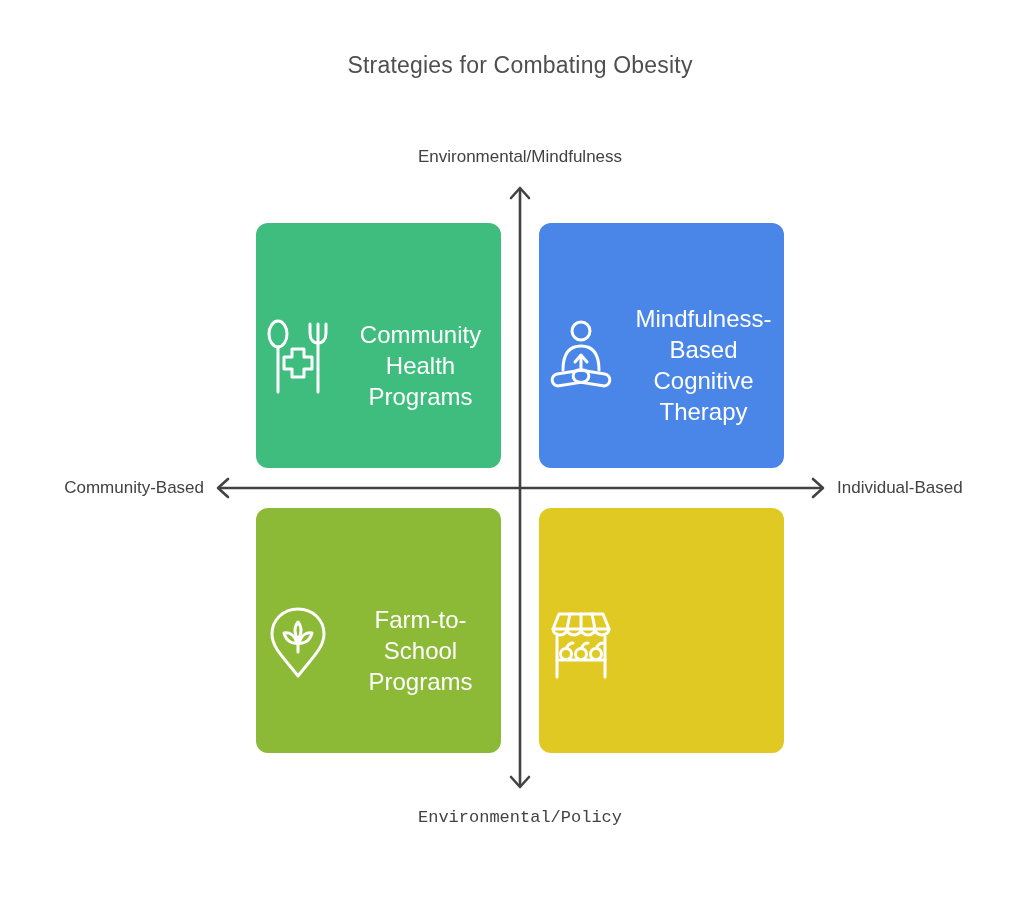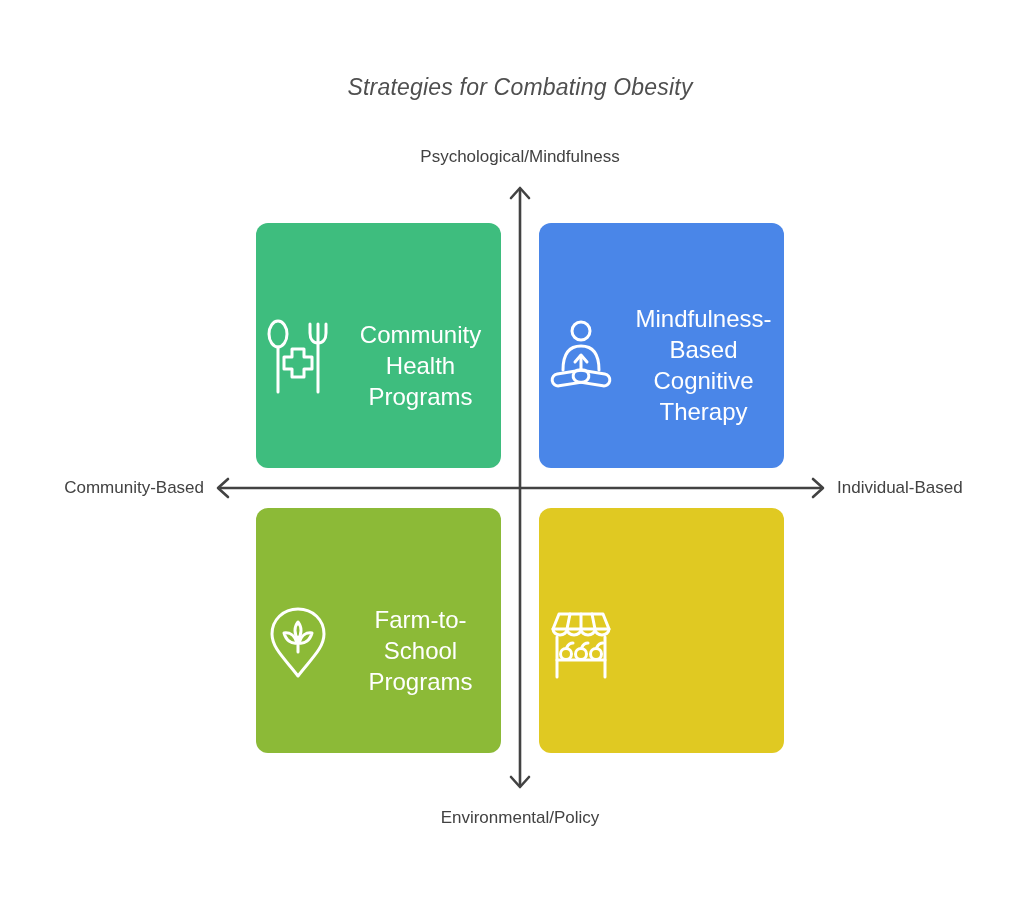--- a/index.html
+++ b/index.html
@@ -15,50 +15,49 @@
   }
   .canvas{
     position:relative;
     width:1024px;
     height:898px;
     background:#ffffff;
     overflow:hidden;
   }
   .title{
     position:absolute;
-    top:74px;
+    top:52px;
     left:520px;
     transform:translateX(-50%);
     font-size:23px;
     font-weight:500;
     color:var(--title-color);
     white-space:nowrap;
     letter-spacing:.2px;
-    font-style:italic;
   }
   .axis-svg{
     position:absolute;
     top:0;left:0;
     width:1024px;height:898px;
   }
   .axis-svg path, .axis-svg line{
     stroke:var(--axis-color);
     stroke-width:2.6;
     fill:none;
     stroke-linecap:round;
     stroke-linejoin:round;
   }
   .axis-label{
     position:absolute;
     font-size:17px;
     color:var(--label-color);
     white-space:nowrap;
   }
   .axis-label.top{ top:147px; left:520px; transform:translateX(-50%); }
-  .axis-label.bottom{ top:808px; left:520px; transform:translateX(-50%); }
+  .axis-label.bottom{ top:808px; left:520px; transform:translateX(-50%);font-family:Liberation Mono, monospace; }
   .axis-label.left{ top:478px; right:820px;text-align:center; }
   .axis-label.right{ top:478px; left:837px; }
   .card{
     position:absolute;
     width:245px;
     height:245px;
     border-radius:12px;
     display:flex;
     align-items:center;
     padding-top:25px;
@@ -101,21 +100,21 @@
 
     <line x1="520" y1="190" x2="520" y2="785"></line>
     <path d="M511,198 L520,188 L529,198"></path>
     <path d="M511,777 L520,787 L529,777"></path>
 
     <line x1="221" y1="488" x2="820" y2="488"></line>
     <path d="M228,479 L218,488 L228,497"></path>
     <path d="M813,479 L823,488 L813,497"></path>
   </svg>
 
-  <div class="axis-label top">Psychological/Mindfulness</div>
+  <div class="axis-label top">Environmental/Mindfulness</div>
   <div class="axis-label bottom">Environmental/Policy</div>
   <div class="axis-label left">Community-Based</div>
   <div class="axis-label right">Individual-Based</div>
 
   <div class="card tl" style="background: rgb(62, 189, 126);">
     <span class="icon">
       <svg viewBox="0 0 84 84">
         <ellipse cx="22" cy="18" rx="9" ry="13"></ellipse>
         <line x1="22" y1="31" x2="22" y2="76"></line>
         <path d="M54,8 L54,17 C54,23 57,27 62,27 C67,27 70,23 70,17 L70,8"></path>

